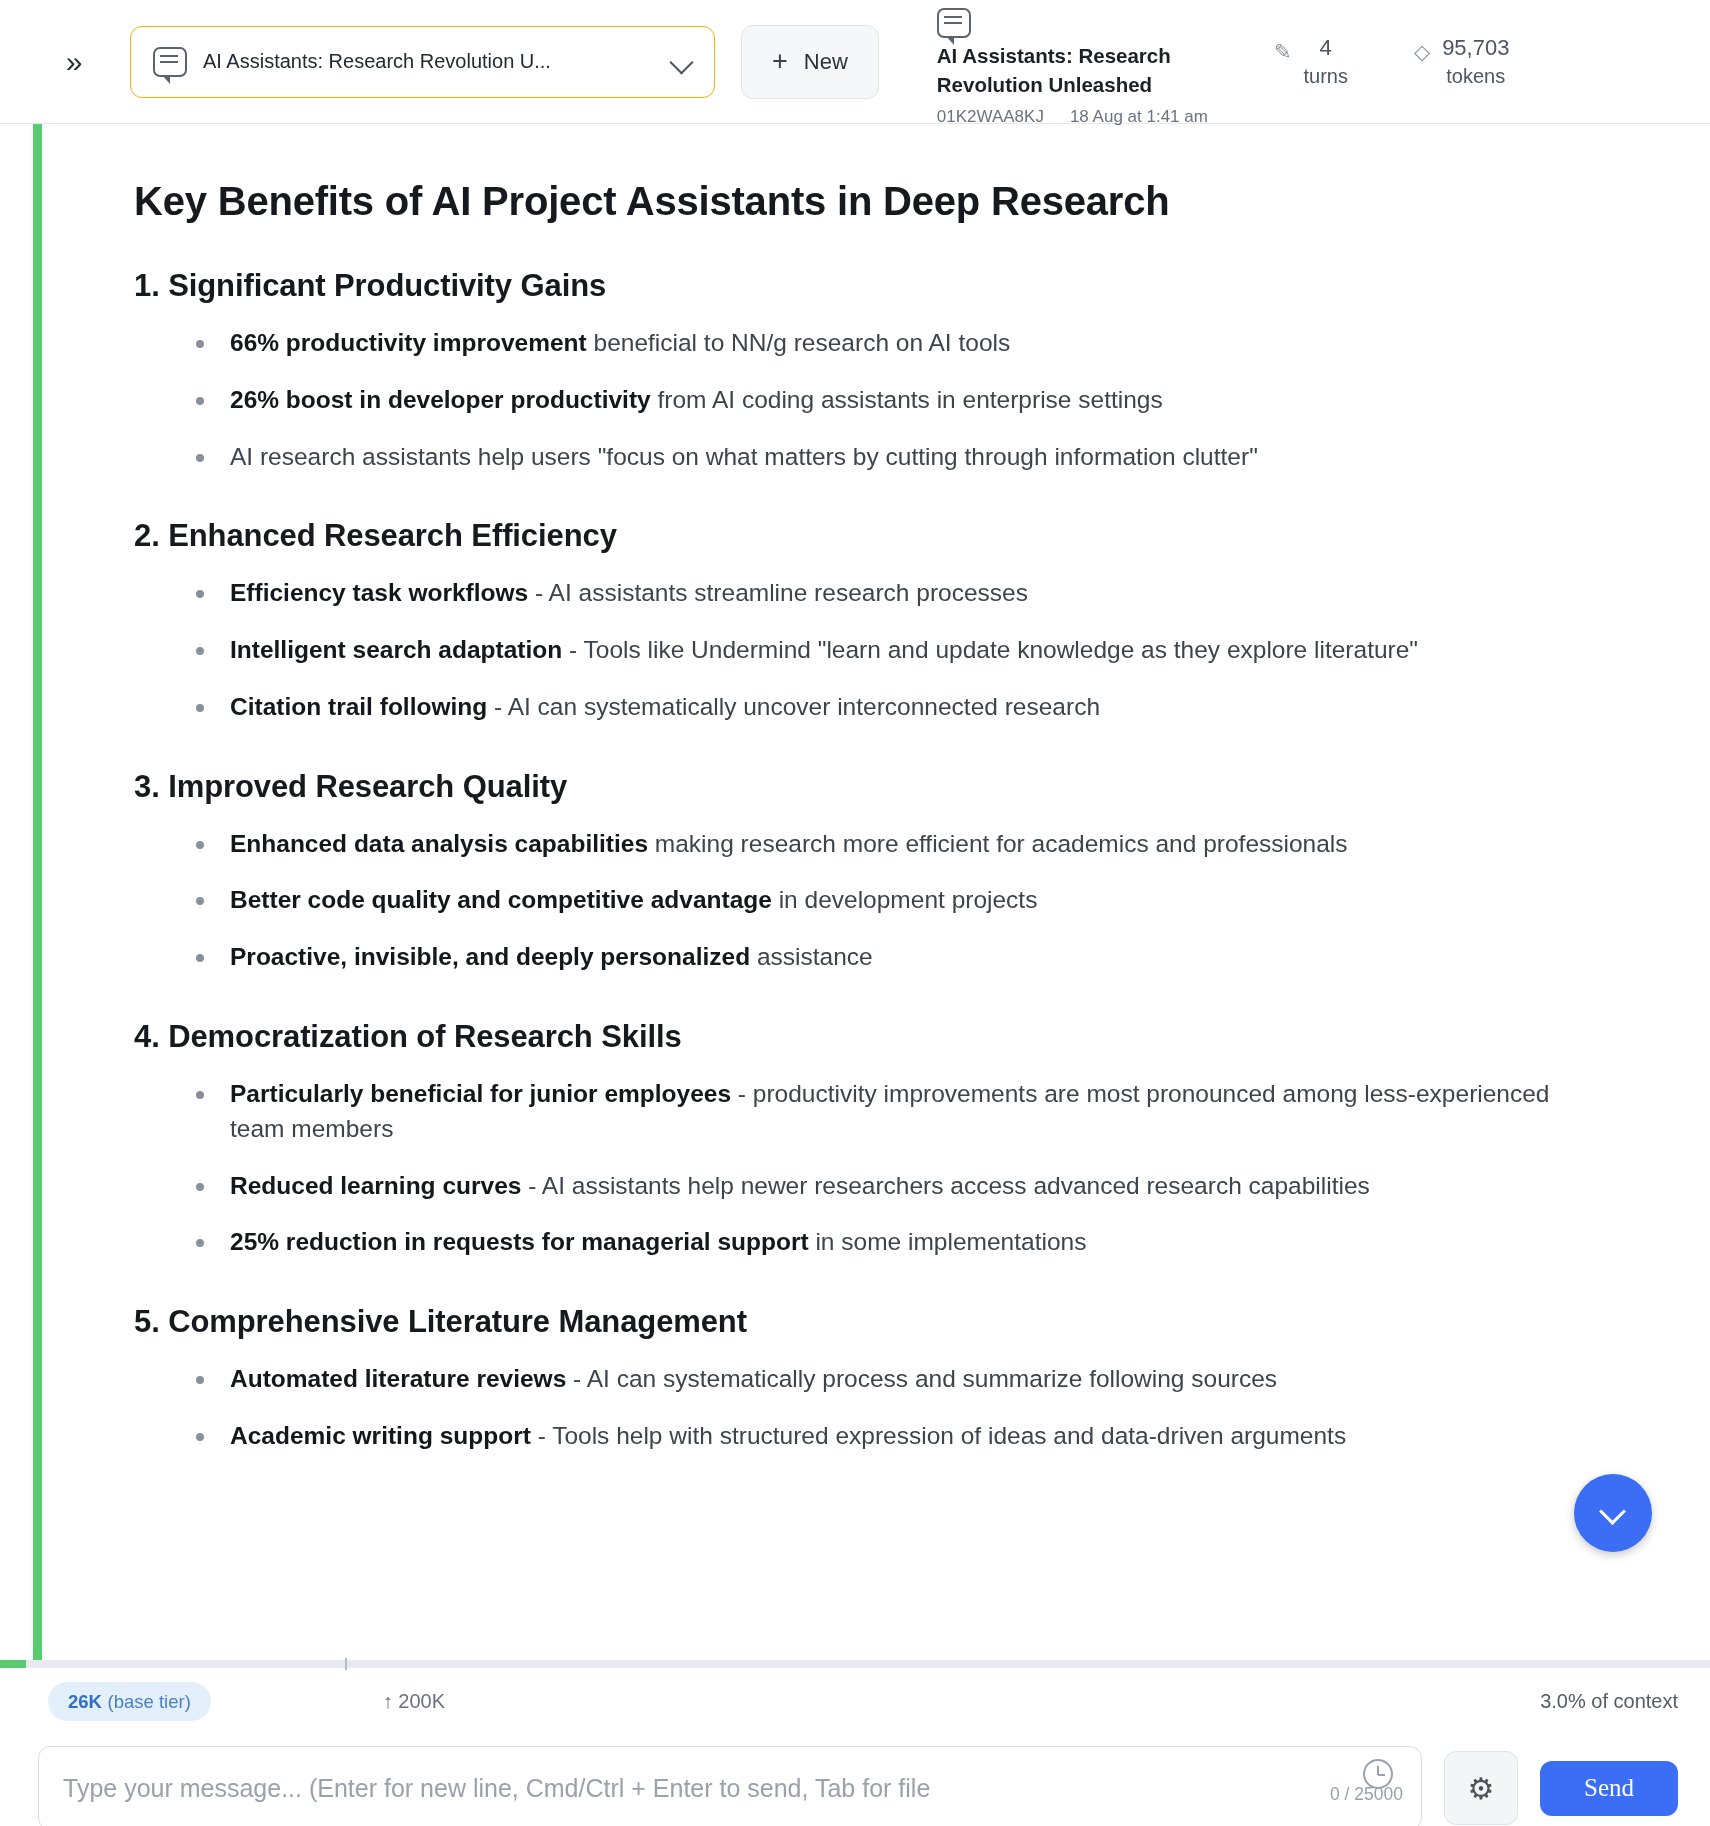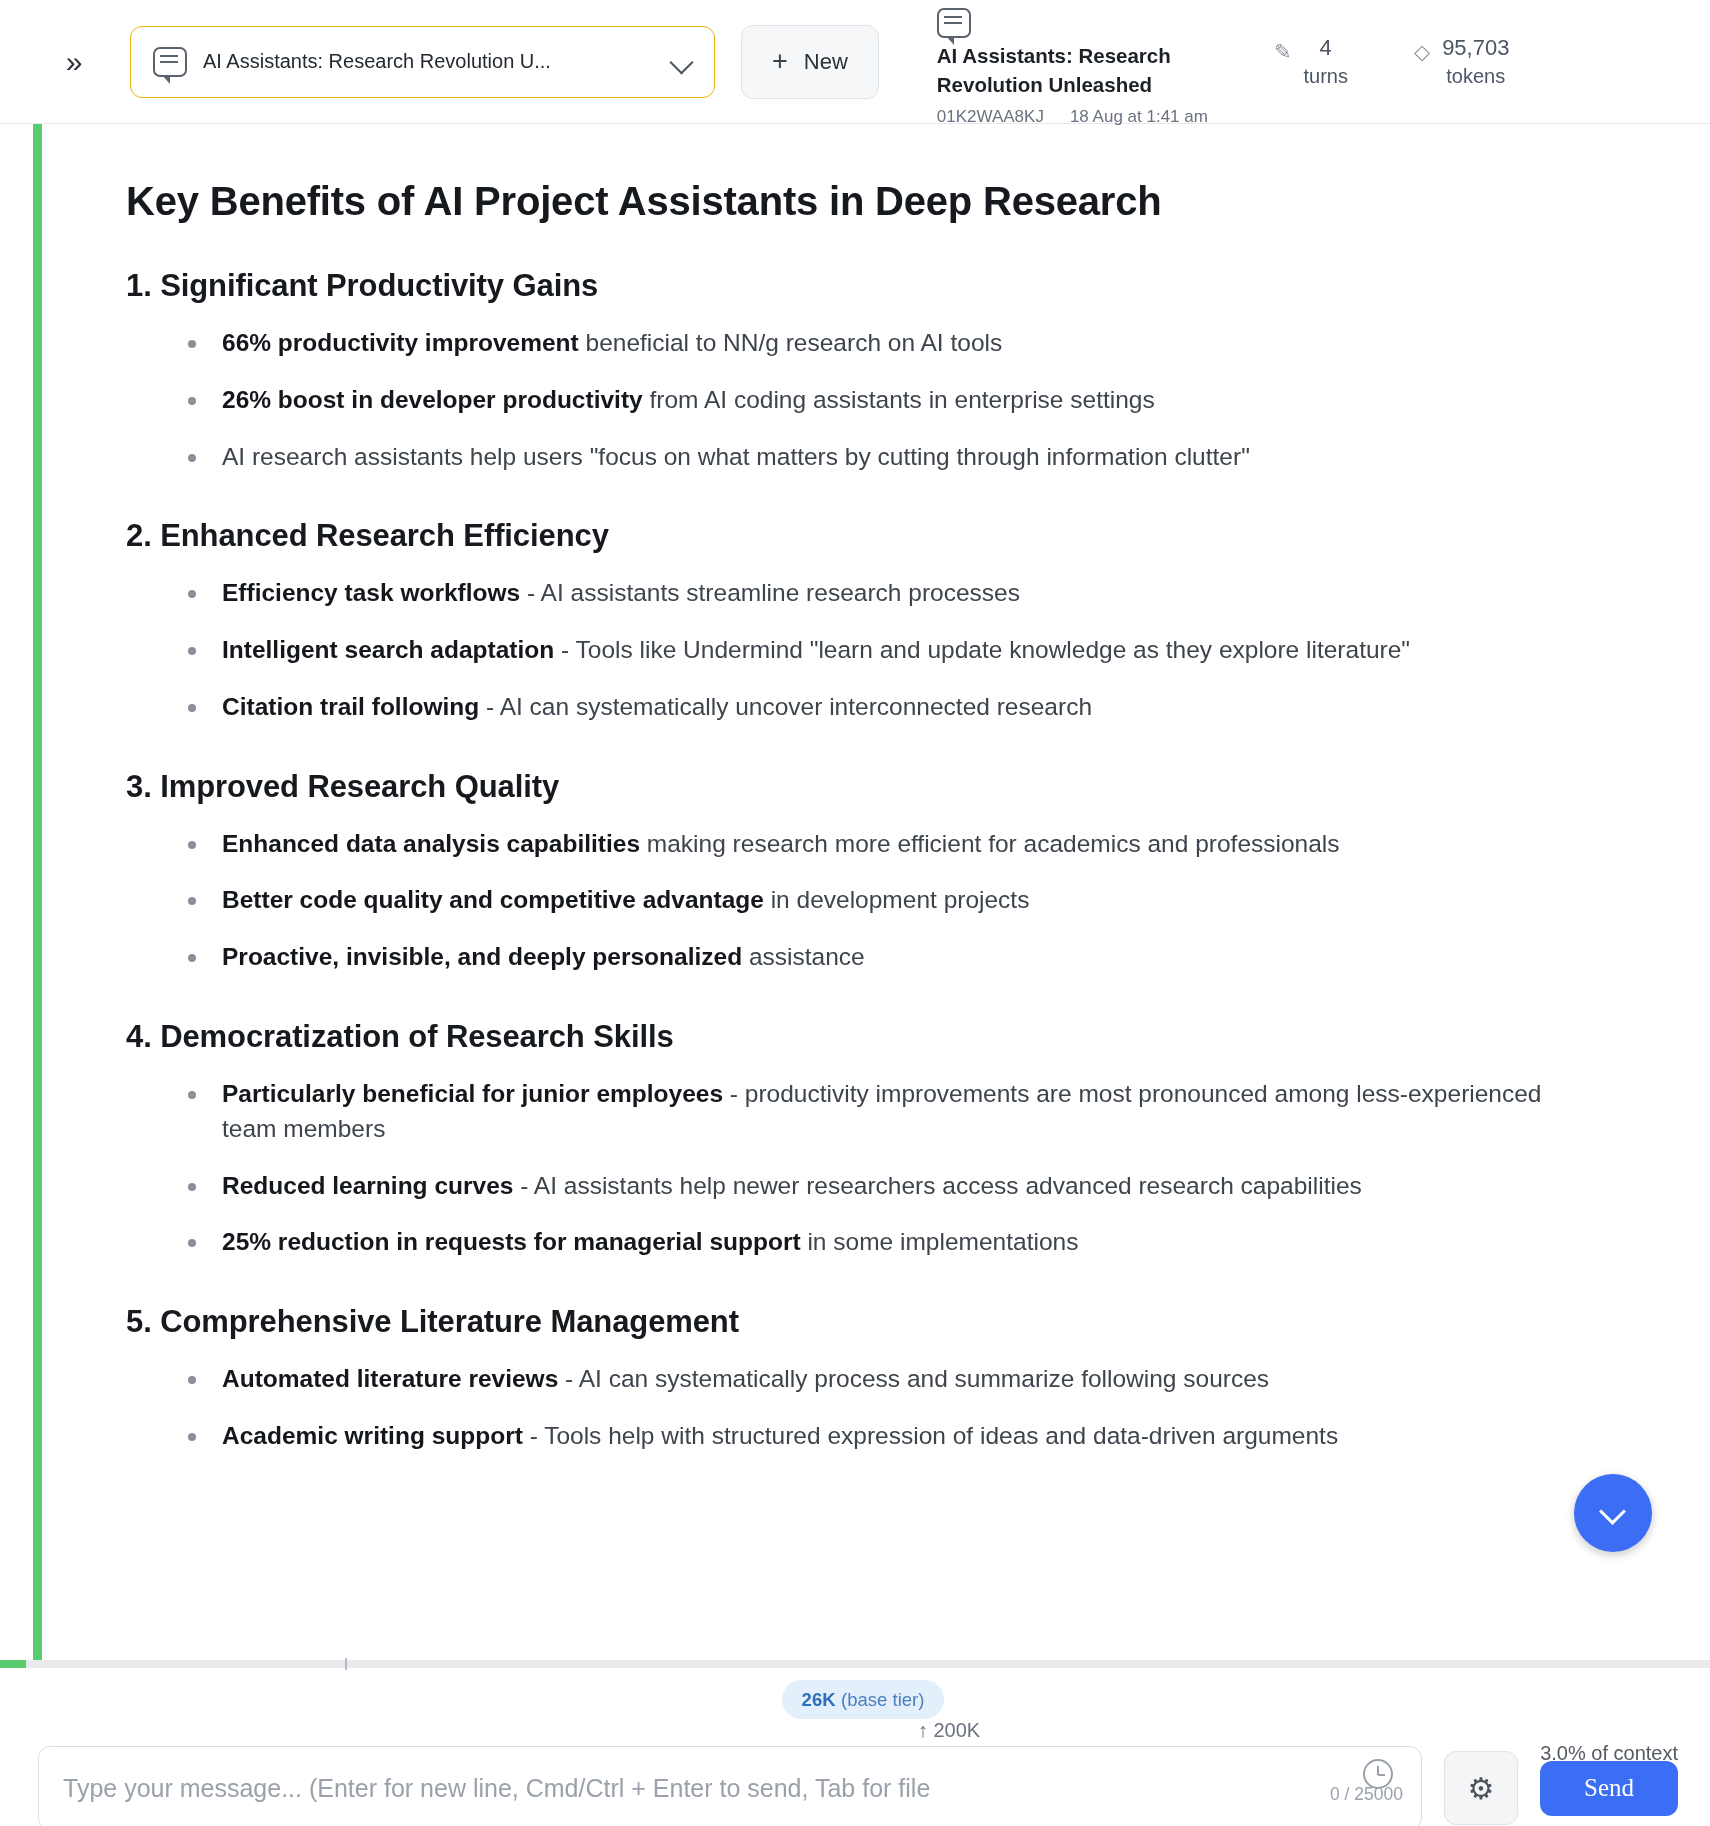--- a/index.html
+++ b/index.html
@@ -145,20 +145,21 @@
     line-height: 1.3;
   }
   .stat .val b { display: block; font-weight: normal; }
   .stat .val span { display: block; font-size: 20px; }
 
   
   .body-wrap {
     position: relative;
     height: 1536px;
     overflow: hidden;
+    padding-left: 8px;
   }
   .green-rail {
     position: absolute;
     left: 33px; top: 0;
     width: 9px; height: 1548px;
     background: #58cc6e;
   }
   .content {
     padding: 52px 120px 0 126px;
   }
@@ -241,24 +242,23 @@
   .ctxbar .tick {
     position: absolute;
     left: 345px; top: -2px;
     width: 2px; height: 12px;
     background: #b6bcc4;
   }
   .ctxrow {
     height: 62px;
     display: flex;
     align-items: center;
-    padding: 12px 32px 0 48px;
+    padding: 4px 32px 0 48px;
     background: #fff;
     font-size: 19px;
-    flex-direction: column;
   }
   .pill {
     background: #e4effc;
     color: #2f6fbf;
     border-radius: 22px;
     padding: 8px 20px;
     font-size: 20px;
     font-weight: bold;
   }
   .pill span { font-weight: normal; color: #4a7fc0; font-size: 18.5px; }

